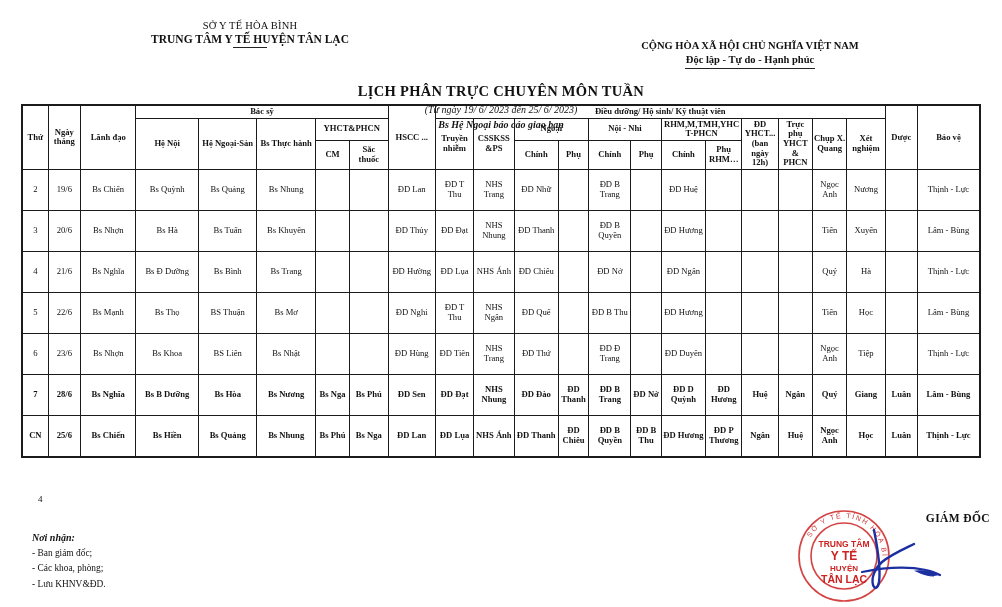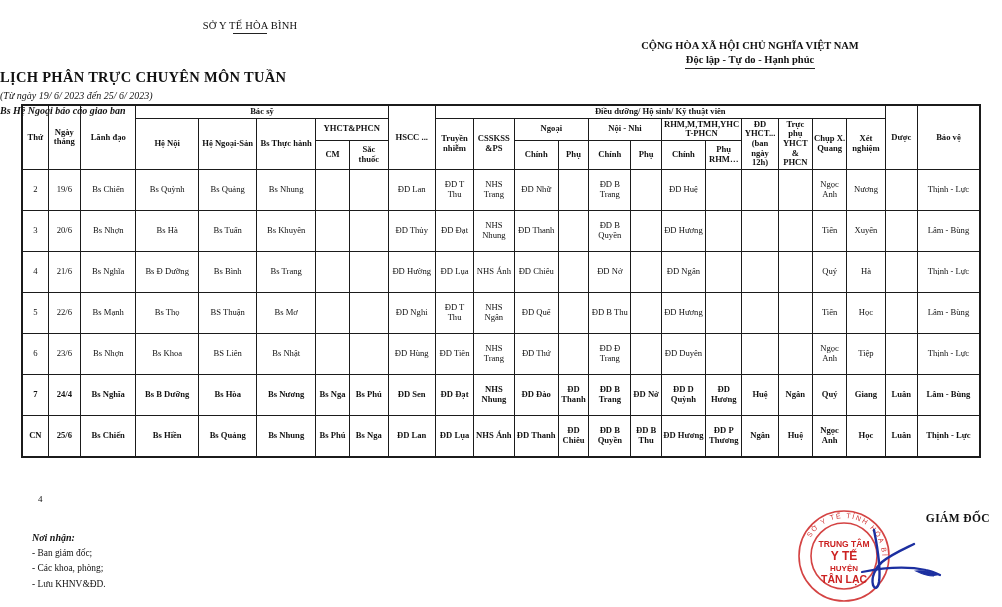--- a/index.html
+++ b/index.html
@@ -20,21 +20,21 @@
   .hdr-left { width: 500px; text-align: center; }
   .hdr-right { width: 500px; text-align: center; margin-top: 20px; }
   .org-dept { font-size: 10.5px; letter-spacing: .2px; }
   .org-name { font-size: 11.5px; font-weight: bold; margin-top: 2px; }
   .rule-sm { width: 34px; height: 1px; background: #222; margin: 2px auto 0; }
   .rule-md { width: 130px; height: 1px; background: #222; margin: 3px auto 0; }
   .nation { font-size: 10.5px; font-weight: bold; }
   .motto { font-size: 10.5px; font-weight: bold; margin-top: 3px; }
 
   
-  .title-wrap { }
+  .title-wrap { text-align: center; margin-top: 14px; }
   .doc-title { font-size: 14.5px; font-weight: bold; letter-spacing: .3px; }
   .doc-range { font-size: 10px; font-style: italic; margin-top: 4px; }
   .doc-note  { font-size: 10px; font-style: italic; font-weight: bold; margin-top: 4px; }
 
   
   .tbl-wrap { position: absolute; left: 21px; top: 104px; }
   table.sched {
     border-collapse: collapse;
     table-layout: fixed;
     width: 960px;
@@ -92,20 +92,21 @@
   }
 </style>
 </head>
 <body>
 
 <div class="page">
 
   <div class="hdr">
     <div class="hdr-left">
       <div class="org-dept">SỞ Y TẾ HÒA BÌNH</div>
+      <div class="org-name">TRUNG TÂM Y TẾ HUYỆN TÂN LẠC</div>
       <div class="rule-sm"></div>
     </div>
     <div class="hdr-right">
       <div class="nation">CỘNG HÒA XÃ HỘI CHỦ NGHĨA VIỆT NAM</div>
       <div class="motto">Độc lập - Tự do - Hạnh phúc</div>
       <div class="rule-md"></div>
     </div>
   </div>
 
   <div class="title-wrap">
@@ -300,21 +301,21 @@
             <td></td>
             <td></td>
             <td></td>
             <td>Ngọc Anh</td>
             <td>Tiệp</td>
             <td></td>
             <td class="outer-r">Thịnh - Lực</td>
           </tr>
           <tr class="row-bold">
             <td class="outer-l">7</td>
-            <td>24/4</td>
+            <td>28/6</td>
             <td>Bs Nghĩa</td>
             <td>Bs B Dưỡng</td>
             <td>Bs Hòa</td>
             <td>Bs Nương</td>
             <td>Bs Nga</td>
             <td>Bs Phú</td>
             <td>ĐD Sen</td>
             <td>ĐD Đạt</td>
             <td>NHS Nhung</td>
             <td>ĐD Đào</td>

